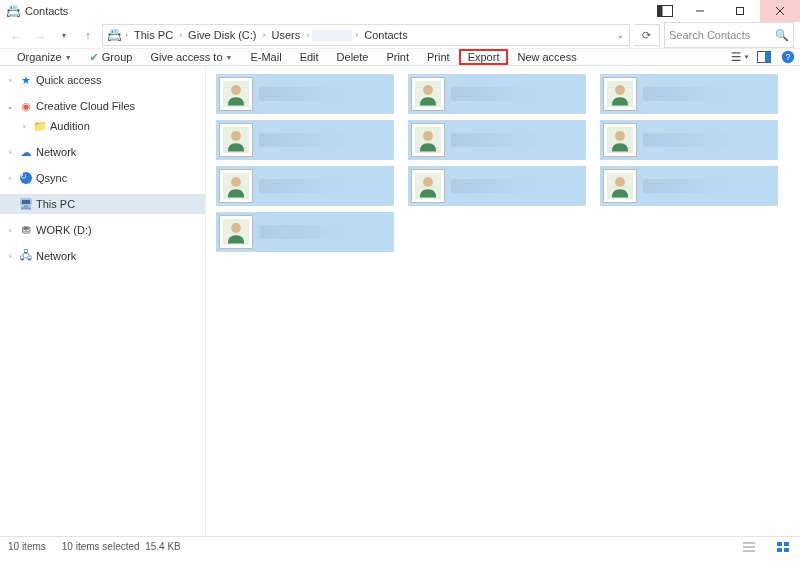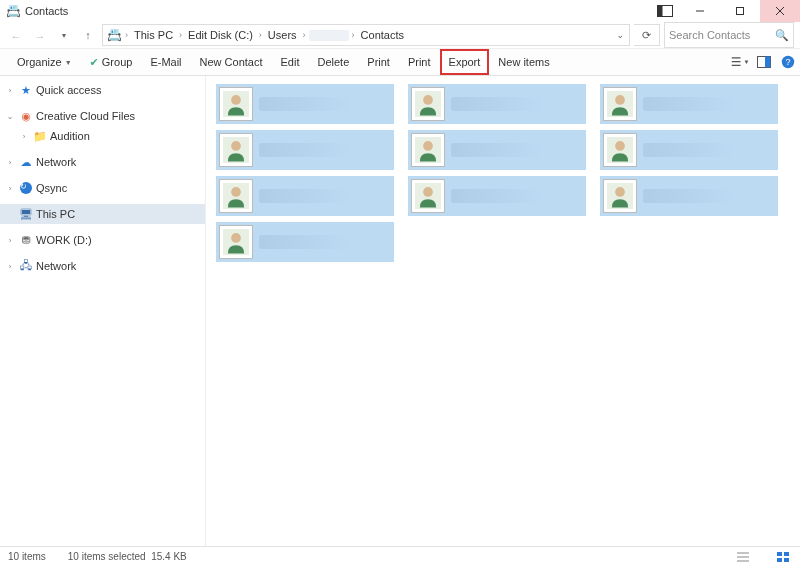--- a/index.html
+++ b/index.html
@@ -23,21 +23,21 @@
 .nav-btn.disabled { color:#bbb; }
 .addr-path { flex: 1; display:flex; align-items:center; height:22px; border:1px solid #ddd; padding:0 4px; gap:2px; }
 .addr-seg { padding: 0 3px; color:#333; }
 .addr-sep { color:#888; font-size:9px; padding:0 1px; }
 .addr-refresh { width: 26px; height:22px; border:1px solid #ddd; border-left:none; display:flex; align-items:center; justify-content:center; color:#555; }
 .search-box { width: 130px; height:22px; border:1px solid #ddd; display:flex; align-items:center; padding:12px 4px; color:#888; justify-content:space-between; }
 .search-box span.ph { font-size:11px; color:#888; }
 .search-box .mag { font-size:11px; color:#555; }
 
 
-.toolbar { height: 28px; border-top:1px solid #eee; border-bottom:1px solid #e2e2e2; display:flex; align-items:center; padding-left:8px; font-size:11px; color:#333; background:#fdfdfd; }
+.toolbar { height: 18px; border-top:1px solid #eee; border-bottom:1px solid #e2e2e2; display:flex; align-items:center; padding-left:8px; font-size:11px; color:#333; background:#fdfdfd; }
 .tb-item { padding: 0 9px; height:100%; display:flex; align-items:center; gap:3px; position:relative; }
 .tb-item .caret { font-size:7px; color:#666; }
 .tb-item.highlight { outline: 2px solid #d33; outline-offset:-2px; }
 .tb-item.open-btn .ico { color:#4a8; }
 .tb-spacer { flex:1; }
 .tb-icon { width:24px; height:22px; display:flex; align-items:center; justify-content:center; color:#555; font-size:12px; }
 .tb-icon.help { color:#2a7ad6; border-radius:50%; }
 
 
 .body-split { display:flex; height: calc(100% - 22px - 26px - 28px - 20px); }
@@ -61,21 +61,21 @@
 
 
 .content { flex:1; padding:8px 10px; overflow:auto; }
 .tiles { display:grid; grid-template-columns: repeat(3, 178px); gap:6px 14px; }
 .tile { height:40px; background:#bcdaf2; display:flex; align-items:center; padding:3px; gap:6px; }
 .tile .thumb { width:34px; height:34px; background:#fff; border:1px solid #bbb; display:flex; align-items:center; justify-content:center; }
 .tile .thumb svg { width:26px; height:26px; }
 .tile .label-blur { flex:1; height:14px; background: linear-gradient(90deg, #aecde6 0%, #bcdaf2 80%, #bcdaf2 100%); border-radius:2px; margin-right:16px; }
 
 
-.status { height:20px; border-top:1px solid #e2e2e2; display:flex; align-items:center; font-size:10px; color:#555; padding:0 8px; gap:22px; }
+.status { height:20px; border-top:1px solid #e2e2e2; display:flex; align-items:center; font-size:10px; color:#555; padding:0 8px; gap:16px; }
 .status .spacer { flex:1; }
 .status .view-ico { width:18px; height:14px; display:flex; align-items:center; justify-content:center; color:#888; }
 .status .view-ico.active { color:#2a7ad6; }
 
 svg { display:block; }
 </style>
 </head>
 <body>
 
 <div class="title-bar">
@@ -109,21 +109,21 @@
 <div class="addr-row">
   <div class="nav-btn disabled">←</div>
   <div class="nav-btn disabled">→</div>
   <div class="nav-btn" style="font-size:8px;">▾</div>
   <div class="nav-btn">↑</div>
   <div class="addr-path">
     <span class="folder-glyph" style="color:#e8b53a;font-size:12px;">📇</span>
     <span class="addr-sep">›</span>
     <span class="addr-seg">This PC</span>
     <span class="addr-sep">›</span>
-    <span class="addr-seg">Edit Disk (C:)</span>
+    <span class="addr-seg">Give Disk (C:)</span>
     <span class="addr-sep">›</span>
     <span class="addr-seg">Users</span>
     <span class="addr-sep">›</span>
     <span class="addr-seg" style="width:40px;height:11px;background:#eef2f6;border-radius:2px;"></span>
     <span class="addr-sep">›</span>
     <span class="addr-seg">Contacts</span>
     <div style="flex:1"></div>
     <span class="addr-sep" style="font-size:9px;color:#666;">⌄</span>
   </div>
   <div class="addr-refresh">⟳</div>
@@ -136,42 +136,43 @@
 <div class="toolbar">
   <div class="tb-item">
       <span>Organize</span>
       <span class="caret">▼</span>
     </div>
   <div class="tb-item open-btn">
       <span class="ico">✔</span>
       <span>Group</span>
     </div>
   <div class="tb-item">
+      <span>Give access to</span>
+      <span class="caret">▼</span>
+    </div>
+  <div class="tb-item">
       <span>E-Mail</span>
-    </div>
-  <div class="tb-item">
-      <span>New Contact</span>
     </div>
   <div class="tb-item">
       <span>Edit</span>
     </div>
   <div class="tb-item">
       <span>Delete</span>
     </div>
   <div class="tb-item">
       <span>Print</span>
     </div>
   <div class="tb-item">
       <span>Print</span>
     </div>
   <div class="tb-item highlight">
       <span>Export</span>
     </div>
   <div class="tb-item">
-      <span>New items</span>
+      <span>New access</span>
     </div>
   <div class="tb-spacer"></div>
   <div class="tb-icon">☰<span class="caret" style="font-size:6px;margin-left:2px;">▼</span></div>
   <div class="tb-icon">
       <svg viewBox="0 0 14 12" width="14" height="12">
         <rect x="0.5" y="0.5" width="13" height="11" fill="none" stroke="#555"></rect>
         <rect x="8" y="0.5" width="5.5" height="11" fill="#2a7ad6"></rect>
       </svg>
     </div>
   <div class="tb-icon help">

